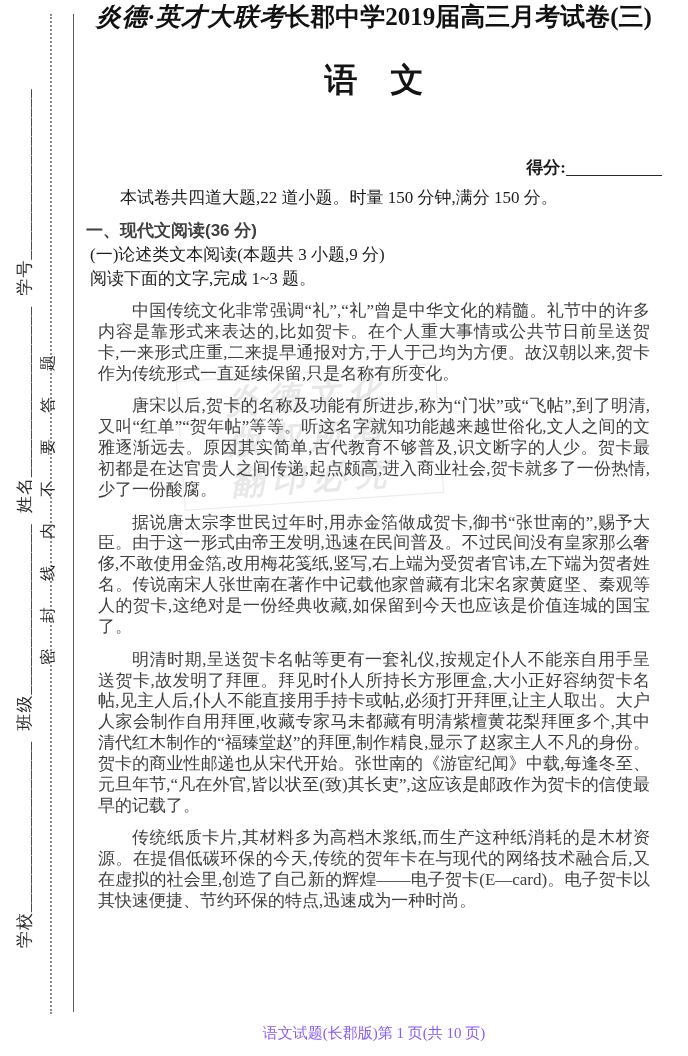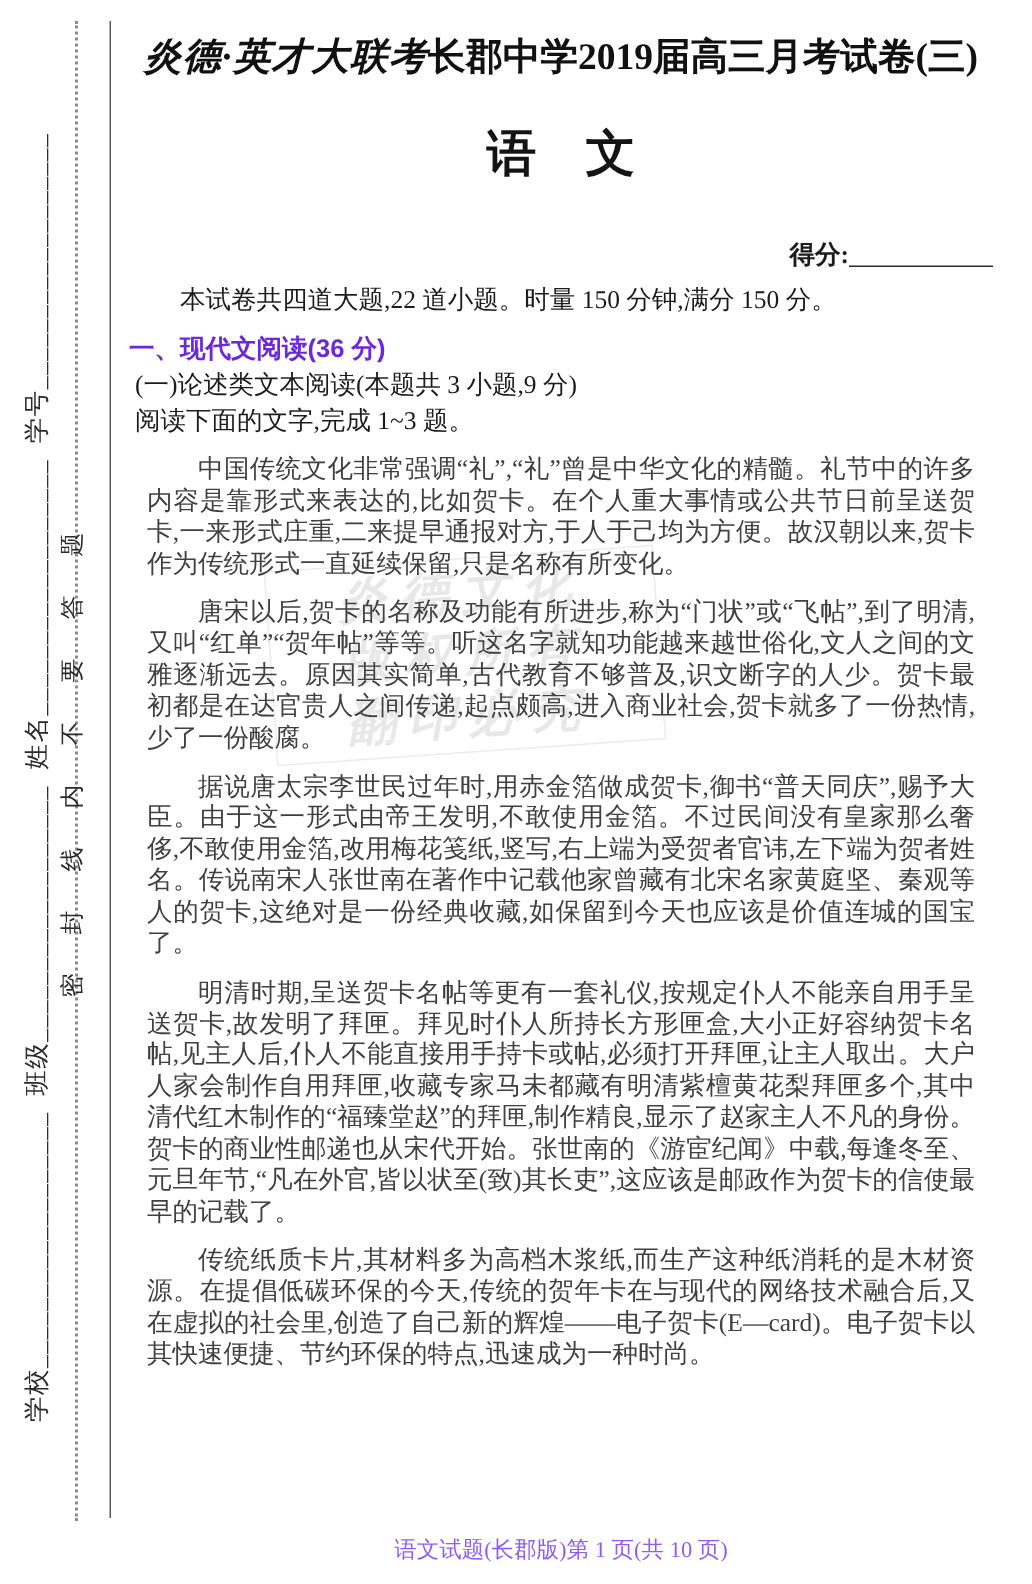--- a/index.html
+++ b/index.html
@@ -42,43 +42,43 @@
     font-size:33px; line-height:41px; letter-spacing:8px;
     text-align:center; pointer-events:none;
     display:flex; flex-direction:column; justify-content:center;
   }
 
   
   .content {
     position:absolute; left:86px; top:0; width:576px; height:1056px;
   }
   .title {
-    margin:0; padding-top:22px; text-align:center;
+    margin:0; text-align:center;
     font-size:25px; line-height:34px; font-weight:bold; color:#111;
     white-space:nowrap;
   }
   .title .brand { font-weight:900; font-style:italic; letter-spacing:1px; }
   .subject {
     margin:26px 0 0; text-align:center;
     font-family:"Liberation Sans", sans-serif;
     font-size:33px; line-height:40px; font-weight:bold; color:#141414;
   }
   .score-row {
-    margin-top:36px; text-align:right; line-height:24px;
+    margin-top:56px; text-align:right; line-height:24px;
     font-family:Liberation Serif, serif;
     font-size:17px; font-weight:bold;
   }
   .score-blank {
     display:inline-block; width:96px; height:1em;
     border-bottom:1px solid #2a2a2a; vertical-align:-3px;
   }
   .intro { margin:6px 0 0; font-size:17px; line-height:23px; text-indent:2em; }
   .sec {
     margin:10px 0 0; font-size:17px; line-height:23px; font-weight:bold;
-    font-family:"Liberation Sans", sans-serif; color:#6d28d9;
+    font-family:"Liberation Sans", sans-serif; color:#404040;
   }
   .sub { margin:2px 4px 0; font-size:17px; line-height:21.5px; }
   .para {
     margin:12px; font-size:17px; line-height:20.85px;
     text-indent:2em; text-align:justify; color:#404040;
   }
   .footer {
     position:absolute; left:0; bottom:13px; width:100%;
     text-align:center; font-size:15px; color:#8b5cf6;font-family:Liberation Serif, serif;
   }
@@ -110,19 +110,19 @@
     </div>
 
     <p class="intro">本试卷共四道大题,22 道小题。时量 150 分钟,满分 150 分。</p>
 
     <h3 class="sec">一、现代文阅读(36 分)</h3>
     <p class="sub">(一)论述类文本阅读(本题共 3 小题,9 分)</p>
     <p class="sub">阅读下面的文字,完成 1~3 题。</p>
 
     <p class="para">中国传统文化非常强调“礼”,“礼”曾是中华文化的精髓。礼节中的许多内容是靠形式来表达的,比如贺卡。在个人重大事情或公共节日前呈送贺卡,一来形式庄重,二来提早通报对方,于人于己均为方便。故汉朝以来,贺卡作为传统形式一直延续保留,只是名称有所变化。</p>
     <p class="para">唐宋以后,贺卡的名称及功能有所进步,称为“门状”或“飞帖”,到了明清,又叫“红单”“贺年帖”等等。听这名字就知功能越来越世俗化,文人之间的文雅逐渐远去。原因其实简单,古代教育不够普及,识文断字的人少。贺卡最初都是在达官贵人之间传递,起点颇高,进入商业社会,贺卡就多了一份热情,少了一份酸腐。</p>
-    <p class="para">据说唐太宗李世民过年时,用赤金箔做成贺卡,御书“普天同庆”,赐予大臣。由于这一形式由帝王发明,不敢使用金箔。不过民间没有皇家那么奢侈,不敢使用金箔,改用梅花笺纸,竖写,右上端为受贺者官讳,左下端为贺者姓名。传说南宋人张世南在著作中记载他家曾藏有北宋名家黄庭坚、秦观等人的贺卡,这绝对是一份经典收藏,如保留到今天也应该是价值连城的国宝了。</p>
+    <p class="para">据说唐太宗李世民过年时,用赤金箔做成贺卡,御书“张世南的”,赐予大臣。由于这一形式由帝王发明,迅速在民间普及。不过民间没有皇家那么奢侈,不敢使用金箔,改用梅花笺纸,竖写,右上端为受贺者官讳,左下端为贺者姓名。传说南宋人张世南在著作中记载他家曾藏有北宋名家黄庭坚、秦观等人的贺卡,这绝对是一份经典收藏,如保留到今天也应该是价值连城的国宝了。</p>
     <p class="para">明清时期,呈送贺卡名帖等更有一套礼仪,按规定仆人不能亲自用手呈送贺卡,故发明了拜匣。拜见时仆人所持长方形匣盒,大小正好容纳贺卡名帖,见主人后,仆人不能直接用手持卡或帖,必须打开拜匣,让主人取出。大户人家会制作自用拜匣,收藏专家马未都藏有明清紫檀黄花梨拜匣多个,其中清代红木制作的“福臻堂赵”的拜匣,制作精良,显示了赵家主人不凡的身份。贺卡的商业性邮递也从宋代开始。张世南的《游宦纪闻》中载,每逢冬至、元旦年节,“凡在外官,皆以状至(致)其长吏”,这应该是邮政作为贺卡的信使最早的记载了。</p>
     <p class="para">传统纸质卡片,其材料多为高档木浆纸,而生产这种纸消耗的是木材资源。在提倡低碳环保的今天,传统的贺年卡在与现代的网络技术融合后,又在虚拟的社会里,创造了自己新的辉煌——电子贺卡(E—card)。电子贺卡以其快速便捷、节约环保的特点,迅速成为一种时尚。</p>
 
     <div class="footer">语文试题(长郡版)第 1 页(共 10 页)</div>
   </div>
 </div>
 
 </body></html>

